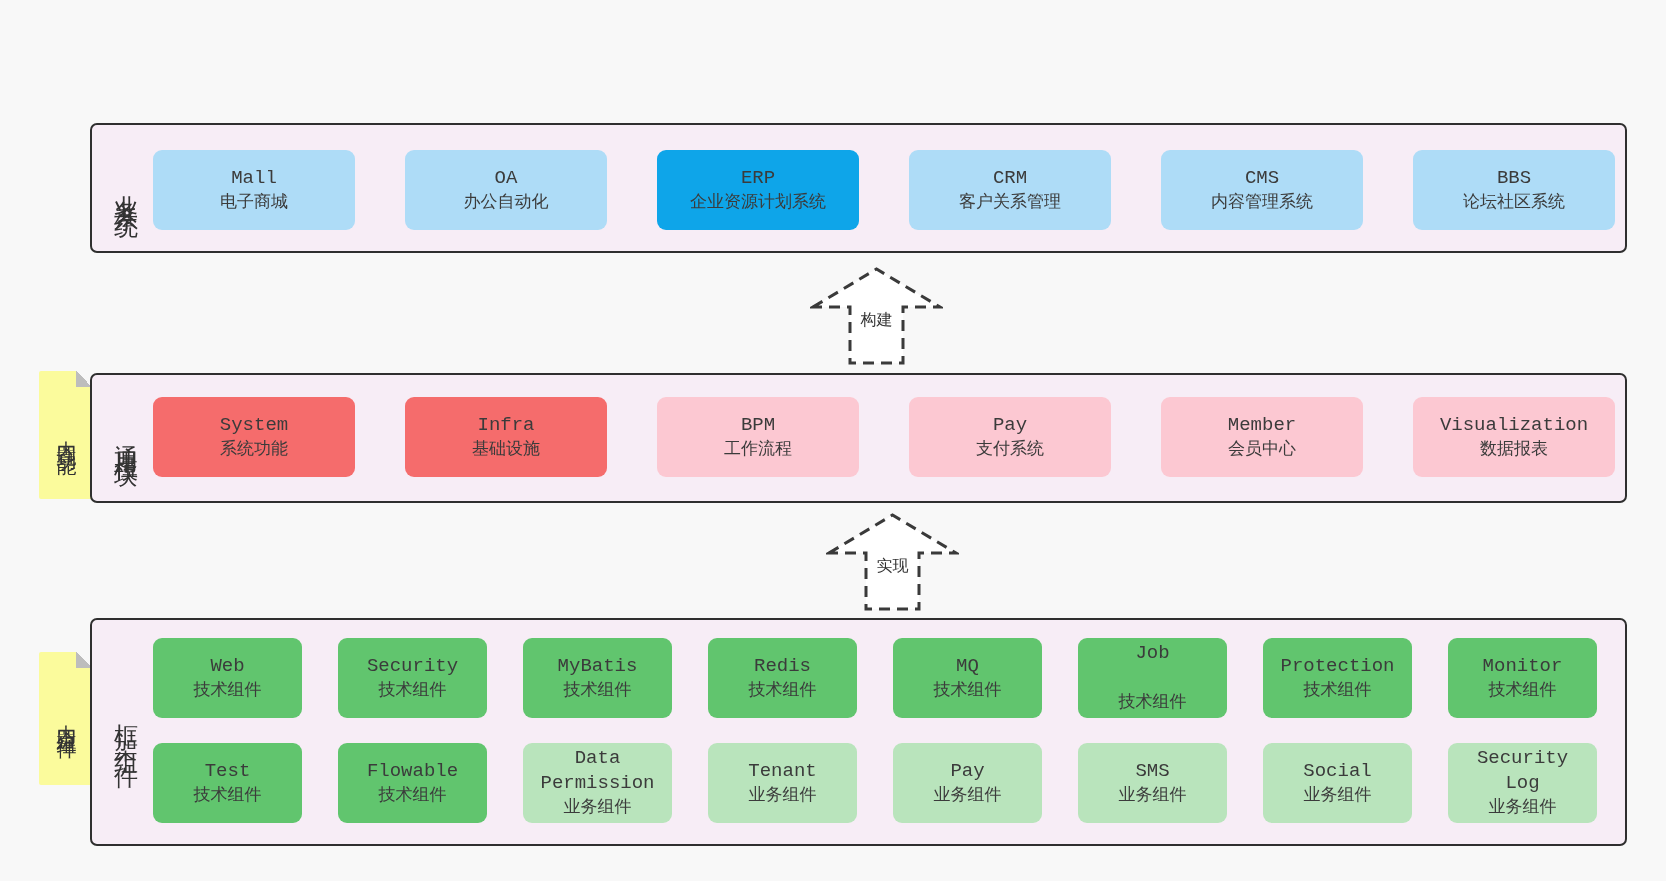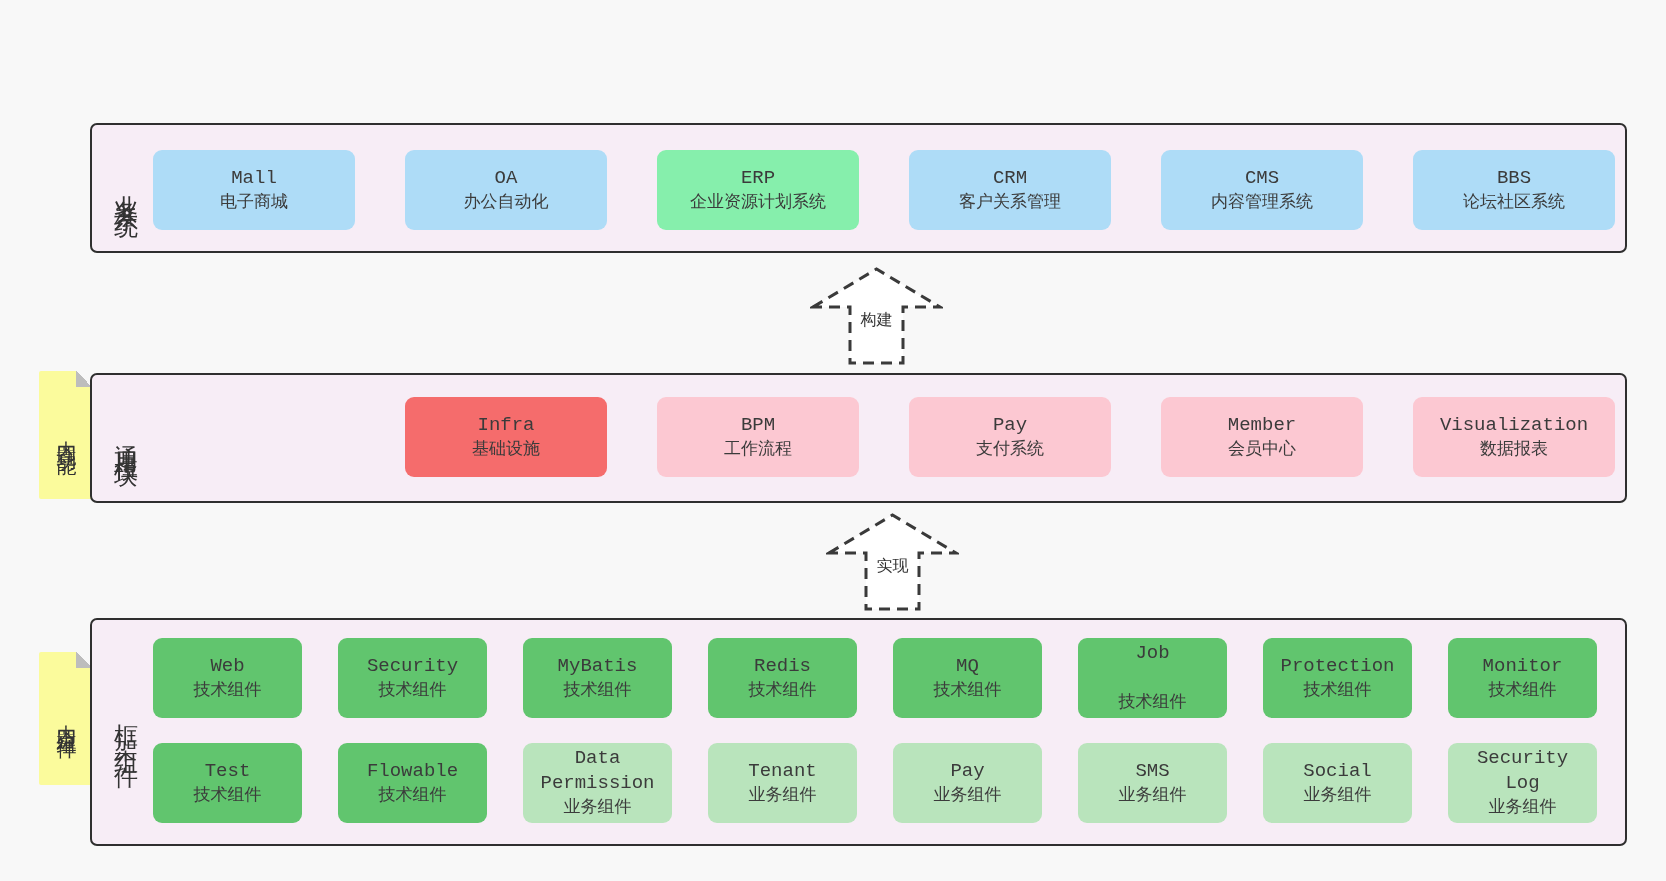--- a/index.html
+++ b/index.html
@@ -53,21 +53,21 @@
   <section class="panel p1" style="background: rgb(247, 237, 246);">
     <div class="v-label">业务系统</div>
     <div class="box w6 c6-0" style="background: rgb(174, 220, 247);">
       <span class="name">Mall</span>
       <span class="desc">电子商城</span>
     </div>
     <div class="box w6 c6-1" style="background: rgb(174, 220, 247);">
       <span class="name">OA</span>
       <span class="desc">办公自动化</span>
     </div>
-    <div class="box w6 c6-2" style="background: #86efac;">
+    <div class="box w6 c6-2" style="background: #0ea5e9;">
       <span class="name">ERP</span>
       <span class="desc">企业资源计划系统</span>
     </div>
     <div class="box w6 c6-3" style="background: rgb(174, 220, 247);">
       <span class="name">CRM</span>
       <span class="desc">客户关系管理</span>
     </div>
     <div class="box w6 c6-4" style="background: rgb(174, 220, 247); align-items: center;">
       <span class="name">CMS</span>
       <span class="desc">内容管理系统</span>
@@ -78,20 +78,24 @@
     </div>
   </section>
 
   <svg class="arrow a1" viewBox="0 0 133 100">
     <path class="arrow-shape" d="M3 41 L66.5 3 L130 41 L93 41 L93 97 L40 97 L40 41 Z"></path>
     <text class="arrow-label" x="66.5" y="59">构建</text>
   </svg>
 
   <section class="panel p2" style="background: rgb(247, 237, 246);">
     <div class="v-label">通用模块</div>
+    <div class="box w6 c6-0" style="background: rgb(245, 108, 108);">
+      <span class="name">System</span>
+      <span class="desc">系统功能</span>
+    </div>
     <div class="box w6 c6-1" style="background: rgb(245, 108, 108);">
       <span class="name">Infra</span>
       <span class="desc">基础设施</span>
     </div>
     <div class="box w6 c6-2" style="background: rgb(252, 200, 210);">
       <span class="name">BPM</span>
       <span class="desc">工作流程</span>
     </div>
     <div class="box w6 c6-3" style="background: rgb(252, 200, 210);">
       <span class="name">Pay</span>

